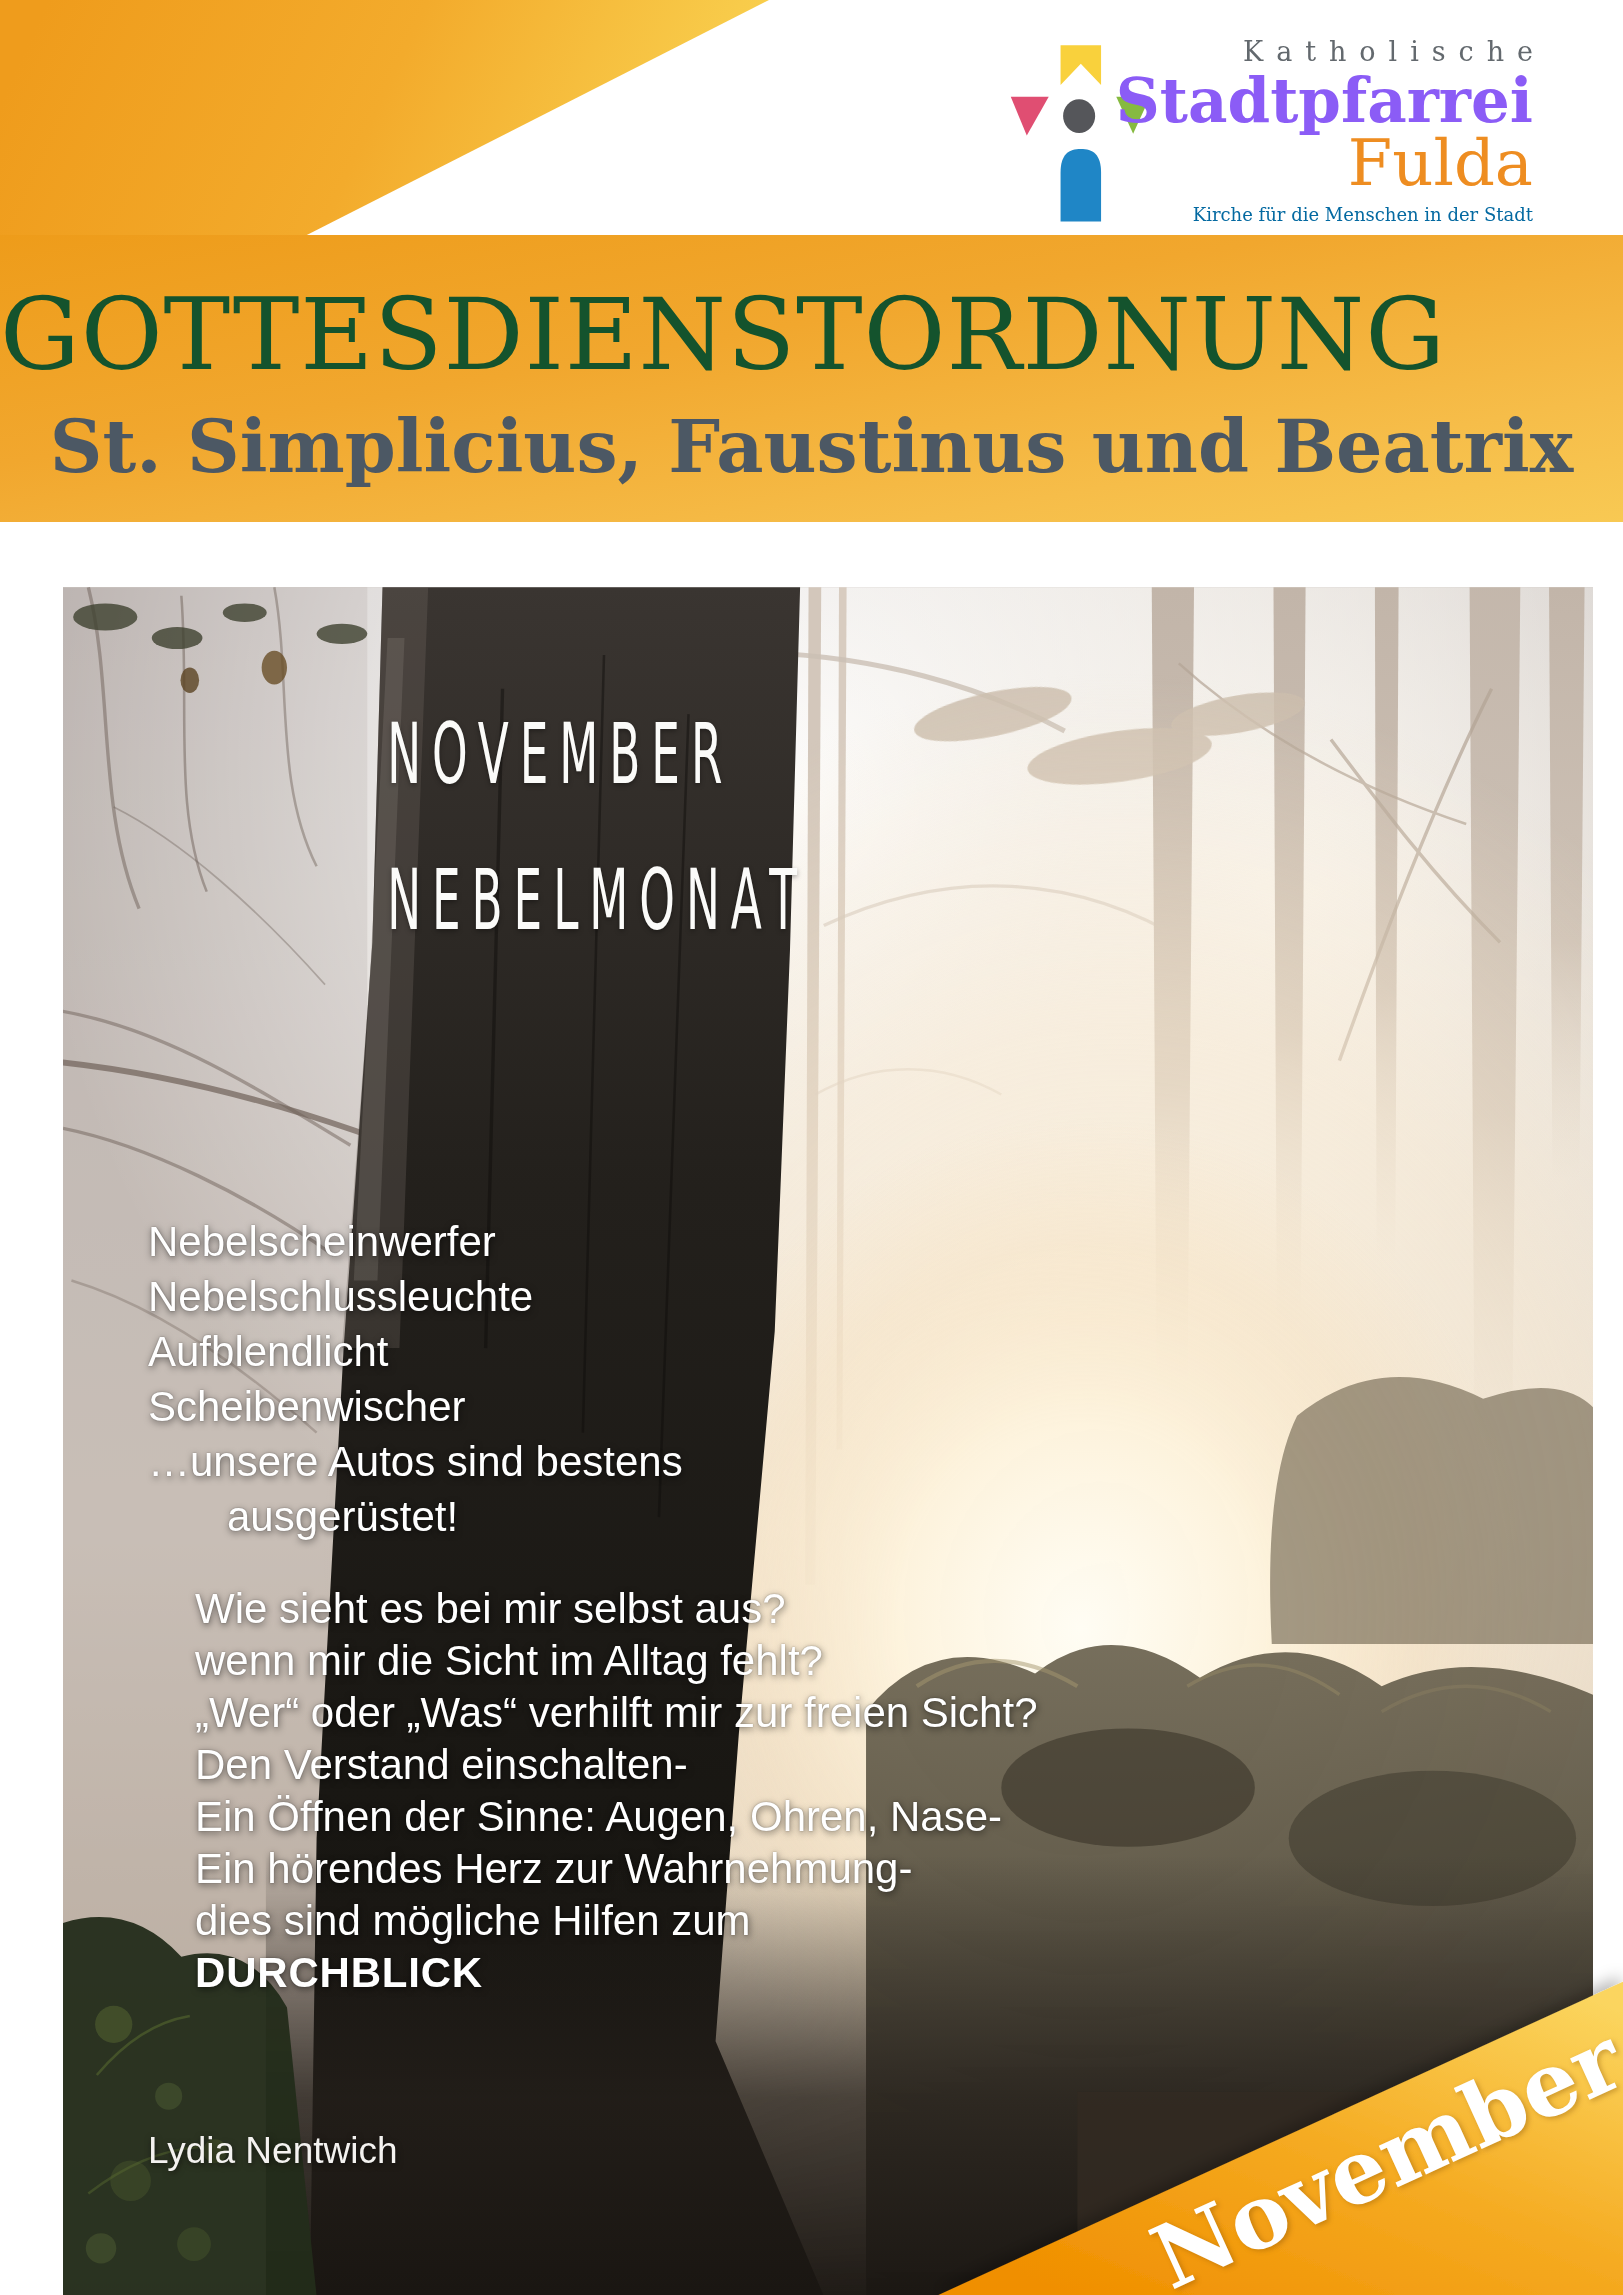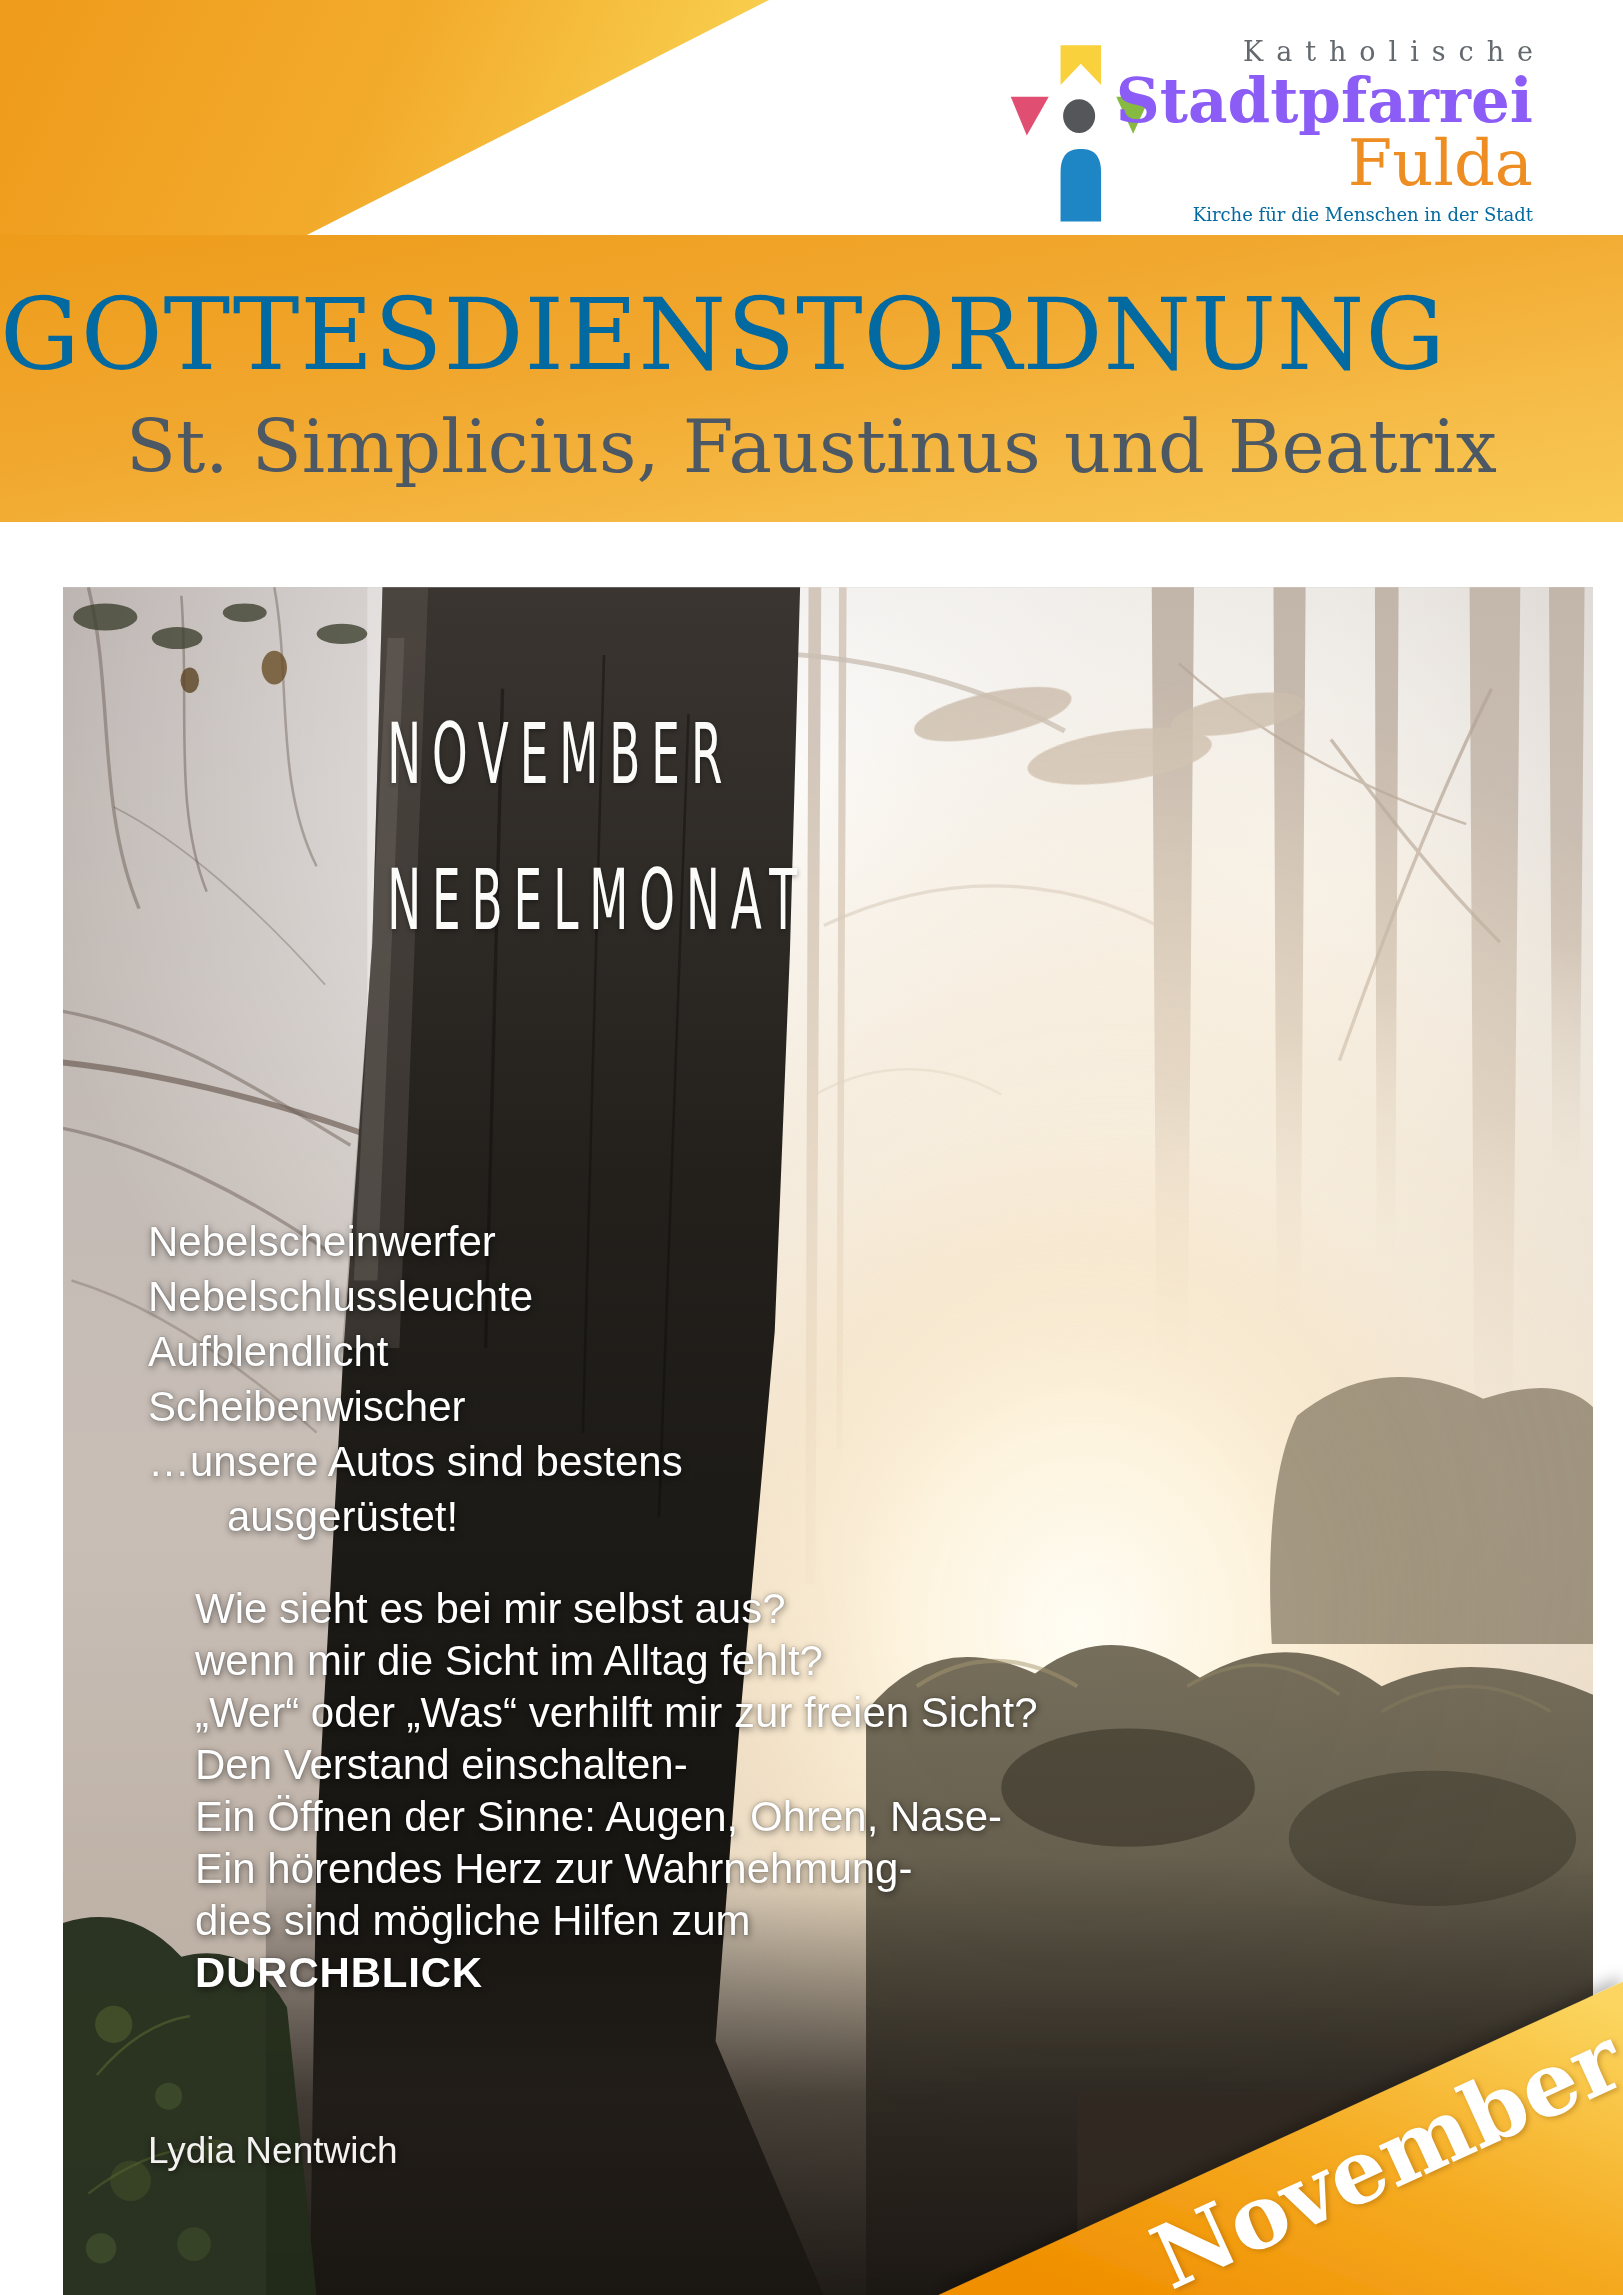--- a/index.html
+++ b/index.html
@@ -4,24 +4,24 @@
 <style>
   html,body{margin:0;padding:0;background:#ffffff;}
   body{width:1623px;height:2295px;position:relative;font-family:"Liberation Sans",sans-serif;overflow:hidden;}
   .abs{position:absolute;}
   
   .banner{left:0;top:235px;width:1623px;height:287px;
     background:linear-gradient(170deg,#ee9c1a 0%,#f1a72e 40%,#f6bd49 78%,#f8c953 100%);}
   .tri-top-left{left:0;top:0;width:769px;height:391px;
     background:linear-gradient(115deg,#ef9c1c 5%,#f3ab2c 45%,#f8cb4a 78%,#fbdd55 100%);
     clip-path:polygon(0 0,100% 0,0 100%);}
-  .main-title{left:0;top:284px;width:1444px;text-align:center;color:#0369a1;
+  .main-title{left:0;top:284px;width:1444px;text-align:center;color:#14532d;
     font-family:"DejaVu Serif",serif;font-size:100px;line-height:101px;letter-spacing:0.8px;font-weight:500;}
   .sub-title{left:0;top:406px;width:1623px;text-align:center;color:#4c5864;
-    font-family:"DejaVu Serif",serif;font-size:73px;line-height:81px;}
+    font-family:"DejaVu Serif",serif;font-size:73px;line-height:81px;font-weight:bold;}
   
   .logo-text{top:37px;right:90px;text-align:right;font-family:"DejaVu Serif",serif;}
   .logo-k{font-size:27px;line-height:29px;color:#63696e;letter-spacing:.48em;margin-right:-.48em;display:inline-block;}
   .logo-name{font-size:61px;line-height:63px;color:#8b5cf6;font-weight:bold;margin-top:3.4px;}
   .logo-city{font-size:64px;line-height:63px;color:#ee8d21;margin-top:0;}
   .logo-tagline{font-size:18px;line-height:30px;color:#0369a1;margin-top:5px;}
   
   .photo{left:63px;top:587px;width:1530px;height:1709px;overflow:hidden;background:#d8d3cf;}
   .photo svg{position:absolute;left:0;top:0;}
   .photo-heading{left:194px;top:123px;width:592px;text-align:center;color:#fbfbf9;

